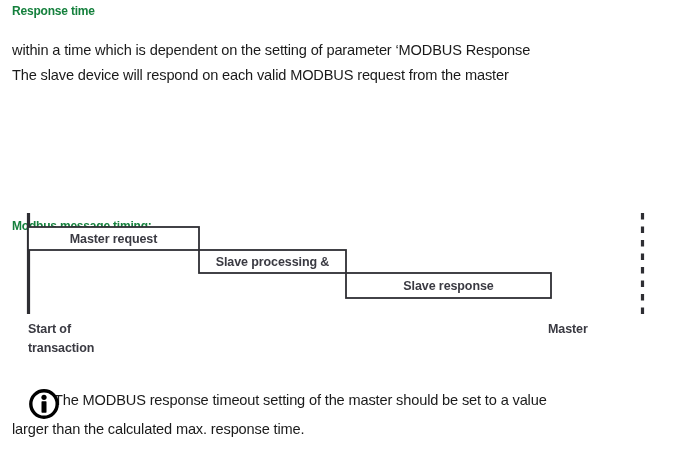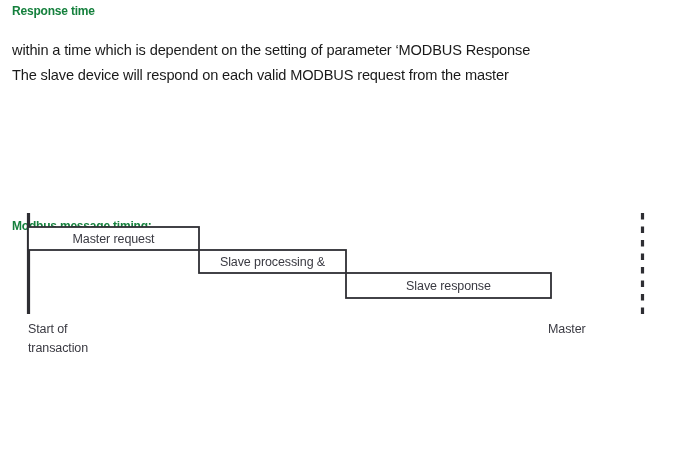--- a/index.html
+++ b/index.html
@@ -48,20 +48,21 @@
   }
   #intro-paragraph .pline { white-space: nowrap; display: block; }
 
   
   #timing-diagram {
     position: absolute;
     left: 0;
     top: 200px;
     width: 676px;
     height: 165px;
+    font-weight: bold;
   }
   .diagram-svg { display: block; }
 
   .box-label {
     font-family: "Liberation Sans", sans-serif;
     font-size: 12.5px;
     fill: #3a3a42;
     letter-spacing: -0.1px;
   }
   .axis-label {
@@ -124,14 +125,25 @@
       <text class="box-label" x="448.5" y="89.5" text-anchor="middle">Slave response</text>
 
       <line x1="642.5" y1="13" x2="642.5" y2="116" stroke="#2e2e33" stroke-width="3.2" stroke-dasharray="6.5 7"></line>
 
       <text class="axis-label" x="28" y="133">Start of</text>
       <text class="axis-label" x="28" y="152">transaction</text>
       <text class="axis-label" x="548" y="133">Master</text>
     </svg>
   </div>
 
+  <div id="note-block">
+    <svg id="note-icon" viewBox="0 0 32 32">
+      <circle cx="16" cy="16" r="13.2" fill="#ffffff" stroke="#000000" stroke-width="3.4"></circle>
+      <circle cx="16" cy="9.3" r="2.6" fill="#000000"></circle>
+      <rect x="13.5" y="13.3" width="5" height="11.4" rx="0.6" fill="#000000"></rect>
+    </svg>
+    <span id="note-text">
+      <span class="nline first">The MODBUS response timeout setting of the master should be set to a value</span>
+      <span class="nline">larger than the calculated max. response time.</span>
+    </span>
+  </div>
 
 </div>
 
 </body></html>

